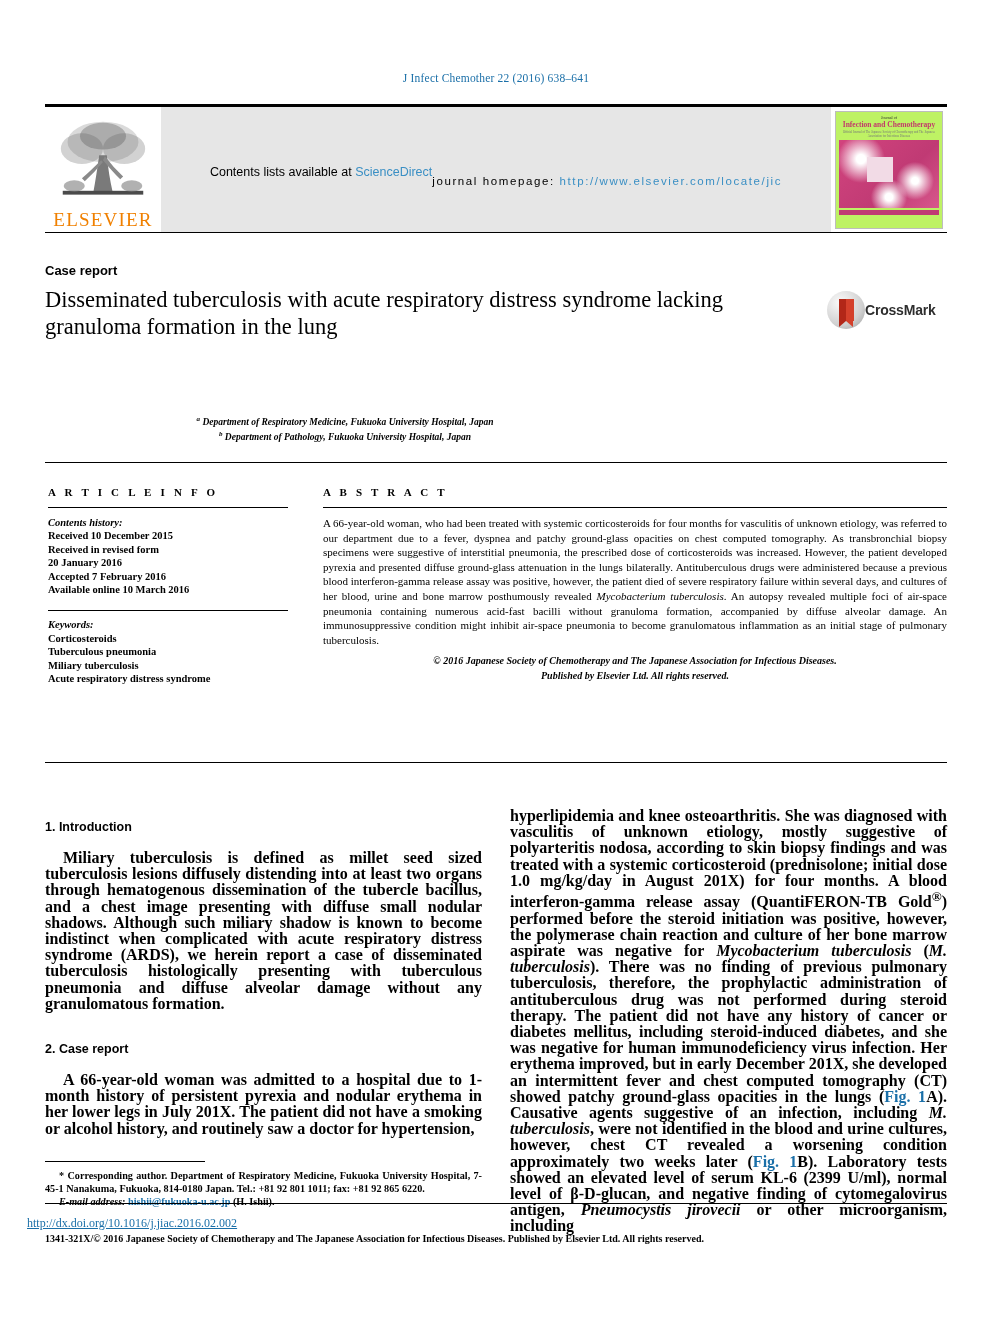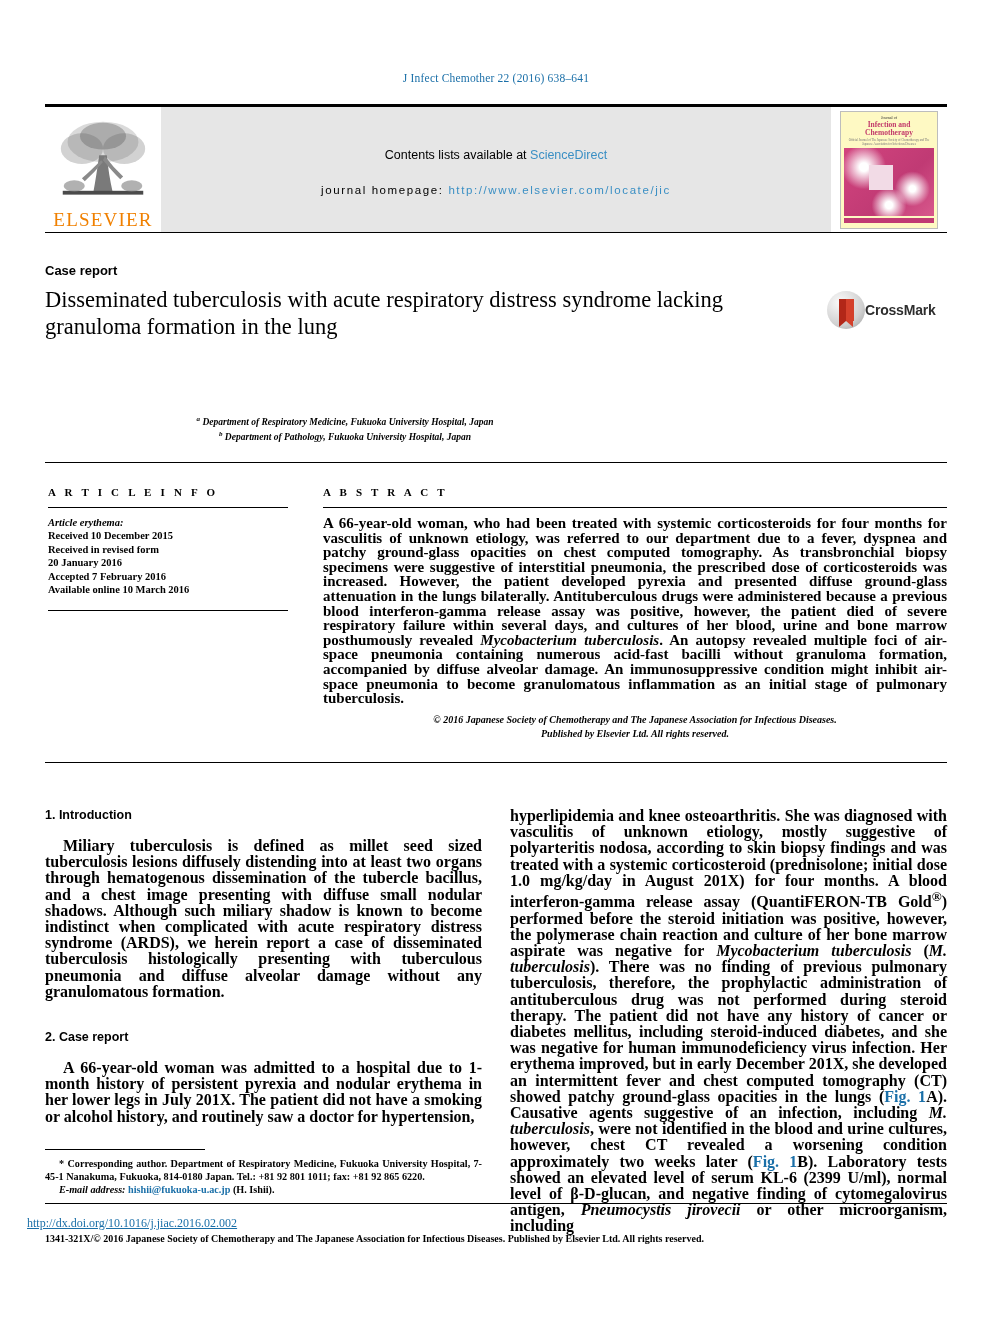--- a/index.html
+++ b/index.html
@@ -22,30 +22,30 @@
   
   .masthead{position:absolute;left:45px;top:104px;width:902px;}
   .rule-thick{height:3px;background:#000;width:902px;}
   .rule-thin{height:1px;background:#000;width:902px;}
   .mast-body{display:flex;align-items:stretch;height:125px;}
   .elsevier-box{width:116px;flex:0 0 116px;display:flex;flex-direction:column;
       align-items:center;justify-content:flex-end;padding-bottom:2px;box-sizing:border-box;}
   .elsevier-tree{width:96px;height:92px;}
   .elsevier-word{font-family:"Liberation Serif",serif;color:#f08000;font-size:19px;
       letter-spacing:1.2px;line-height:20px;margin-top:1px;text-align:center;}
-  .mast-center{flex:1 1 auto;background:#e6e6e6;display:flex;flex-direction:column;
+  .mast-center{flex:1 1 auto;background:#e6e6e6;display:flex;flex-direction:row;
       align-items:center;justify-content:center;position:relative;}
   .contents-line{font-family:"Liberation Sans",sans-serif;font-size:12.5px;margin-top:4px;}
   .sd-link{color:#3a8fc4;}
   .journal-title{font-family:"Liberation Serif",serif;font-size:31px;margin-top:17px;letter-spacing:.2px;}
   .homepage{font-family:"Liberation Sans",sans-serif;font-size:11.5px;margin-top:22px;letter-spacing:1.6px;}
   .homepage .hp-label{color:#000;}
   .homepage .hp-url{color:#3a8fc4;}
   .cover-box{width:116px;flex:0 0 116px;display:flex;align-items:center;justify-content:center;}
-  .cover{width:98px;height:118px;border:1px solid #bdbdbd;background:#fef9c3;position:relative;
+  .cover{width:108px;height:118px;border:1px solid #bdbdbd;background:#bef264;position:relative;
       box-sizing:border-box;padding:3px;}
   .cover-top{font-family:"Liberation Serif",serif;text-align:center;font-size:4px;color:#333;line-height:5px;}
   .cover-ttl{font-size:7.5px;color:#c23a6b;line-height:8px;margin-top:1px;font-weight:bold;}
   .cover-sub{font-size:3px;color:#777;line-height:4px;margin-top:1px;}
   .cover-img{margin-top:2px;height:68px;background:
       radial-gradient(circle at 22% 28%, #ffffff 0 5%, rgba(255,255,255,0) 26%),
       radial-gradient(circle at 76% 60%, #ffffff 0 4%, rgba(255,255,255,0) 22%),
       radial-gradient(circle at 50% 84%, #ffffff 0 5%, rgba(255,255,255,0) 24%),
       linear-gradient(135deg,#d2447e,#c03a74 60%,#d8588c);
       position:relative;}
@@ -86,30 +86,30 @@
   .blockrule-top{position:absolute;left:45px;top:462px;width:902px;height:1px;background:#000;}
   .blockrule-bot{position:absolute;left:45px;top:762px;width:902px;height:1px;background:#000;}
 
   .info-col{position:absolute;left:48px;top:486px;width:240px;}
   .abs-col{position:absolute;left:323px;top:486px;width:624px;}
   .sechead{font-family:"Liberation Serif",serif;font-size:11px;font-weight:bold;letter-spacing:3.2px;}
   .sep{height:1px;background:#000;margin:9px 0 8px 0;}
   .info-body{font-family:"Liberation Serif",serif;font-size:10.5px;line-height:13.4px;font-weight:bold;}
   .info-body .lab{font-style:italic;}
   .kw-sep{height:1px;background:#000;margin:14px 0 7px 0;}
-  .abs-text{font-family:"Liberation Serif",serif;font-size:15px;line-height:14.6px;
-      text-align:justify;font-weight:bold;}
+  .abs-text{font-family:"Liberation Serif",serif;font-size:11px;line-height:14.6px;
+      text-align:justify;font-weight:normal;}
   .abs-text i{font-style:italic;}
   .abs-copy{font-family:"Liberation Serif",serif;font-size:10px;line-height:14.4px;
       text-align:center;margin-top:7px;font-weight:bold;font-style:italic;}
 
   
   .col-left{position:absolute;left:45px;top:808px;width:437px;}
   .col-right{position:absolute;left:510px;top:808px;width:437px;}
-  .h2{font-family:"Liberation Sans",sans-serif;font-size:12.5px;font-weight:bold;margin:0 0 16px 0;}
+  .h2{font-family:"Liberation Sans",sans-serif;font-size:12.5px;font-weight:bold;margin:12px 0 16px 0;}
   .h2.second{margin-top:30px;}
   .para{font-family:"Liberation Serif",serif;font-size:16px;line-height:16.2px;
       text-align:justify;text-indent:18px;margin:0;font-weight:bold;}
   .para i{font-style:italic;}
   .para .lnk{color:#1a6fa8;}
   .fnrule{width:160px;height:1px;background:#000;margin:24px 0 7px 0;}
   .fn{font-family:"Liberation Serif",serif;font-size:10.2px;line-height:13px;
       text-align:justify;font-weight:bold;margin:0;}
   .fn .lnk{color:#1a6fa8;}
   .fn .ital{font-style:italic;}
@@ -187,28 +187,35 @@
   </div>
 
   <div class="affils"><sup>a</sup> Department of Respiratory Medicine, Fukuoka University Hospital, Japan<br><sup>b</sup> Department of Pathology, Fukuoka University Hospital, Japan</div>
 
   <div class="blockrule-top"></div>
 
   <div class="info-col">
     <div class="sechead">A R T I C L E  I N F O</div>
     <div class="sep"></div>
     <div class="info-body">
-      <div class="lab">Article erythema:</div>
+      <div class="lab">Contents history:</div>
       <div>Received 10 December 2015</div>
       <div>Received in revised form</div>
       <div>20 January 2016</div>
       <div>Accepted 7 February 2016</div>
       <div>Available online 10 March 2016</div>
     </div>
     <div class="kw-sep"></div>
+    <div class="info-body">
+      <div class="lab">Keywords:</div>
+      <div>Corticosteroids</div>
+      <div>Tuberculous pneumonia</div>
+      <div>Miliary tuberculosis</div>
+      <div>Acute respiratory distress syndrome</div>
+    </div>
   </div>
 
   <div class="abs-col">
     <div class="sechead">A B S T R A C T</div>
     <div class="sep"></div>
     <div class="abs-text">A 66-year-old woman, who had been treated with systemic corticosteroids for four months for vasculitis of unknown etiology, was referred to our department due to a fever, dyspnea and patchy ground-glass opacities on chest computed tomography. As transbronchial biopsy specimens were suggestive of interstitial pneumonia, the prescribed dose of corticosteroids was increased. However, the patient developed pyrexia and presented diffuse ground-glass attenuation in the lungs bilaterally. Antituberculous drugs were administered because a previous blood interferon-gamma release assay was positive, however, the patient died of severe respiratory failure within several days, and cultures of her blood, urine and bone marrow posthumously revealed <i>Mycobacterium tuberculosis</i>. An autopsy revealed multiple foci of air-space pneumonia containing numerous acid-fast bacilli without granuloma formation, accompanied by diffuse alveolar damage. An immunosuppressive condition might inhibit air-space pneumonia to become granulomatous inflammation as an initial stage of pulmonary tuberculosis.</div>
     <div class="abs-copy">© 2016 Japanese Society of Chemotherapy and The Japanese Association for Infectious Diseases.<br>Published by Elsevier Ltd. All rights reserved.</div>
   </div>
 
   <div class="blockrule-bot"></div>

